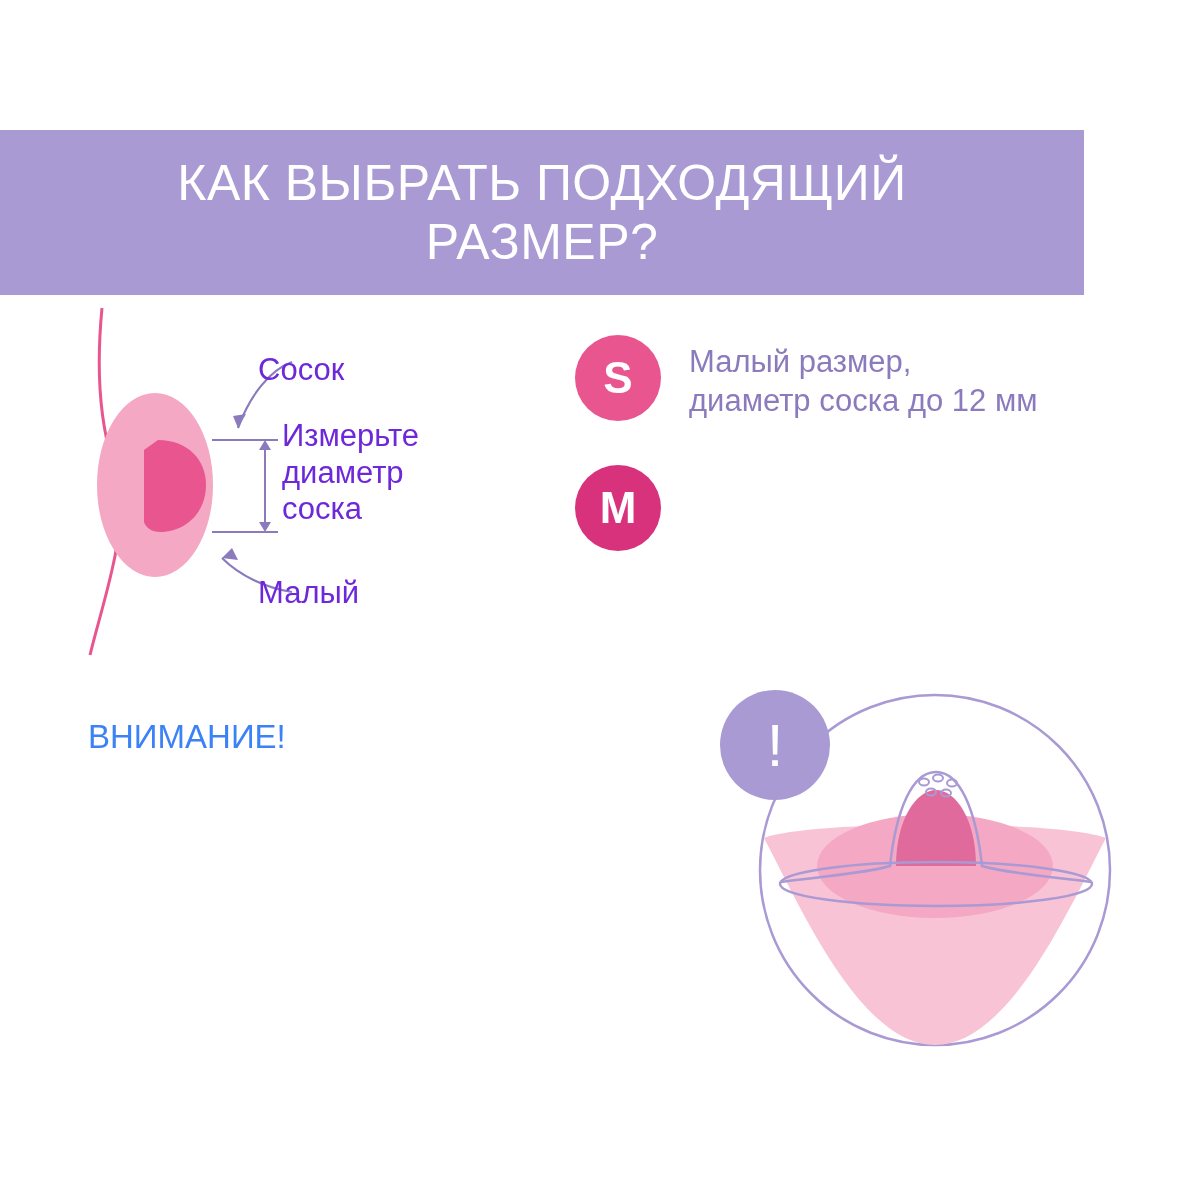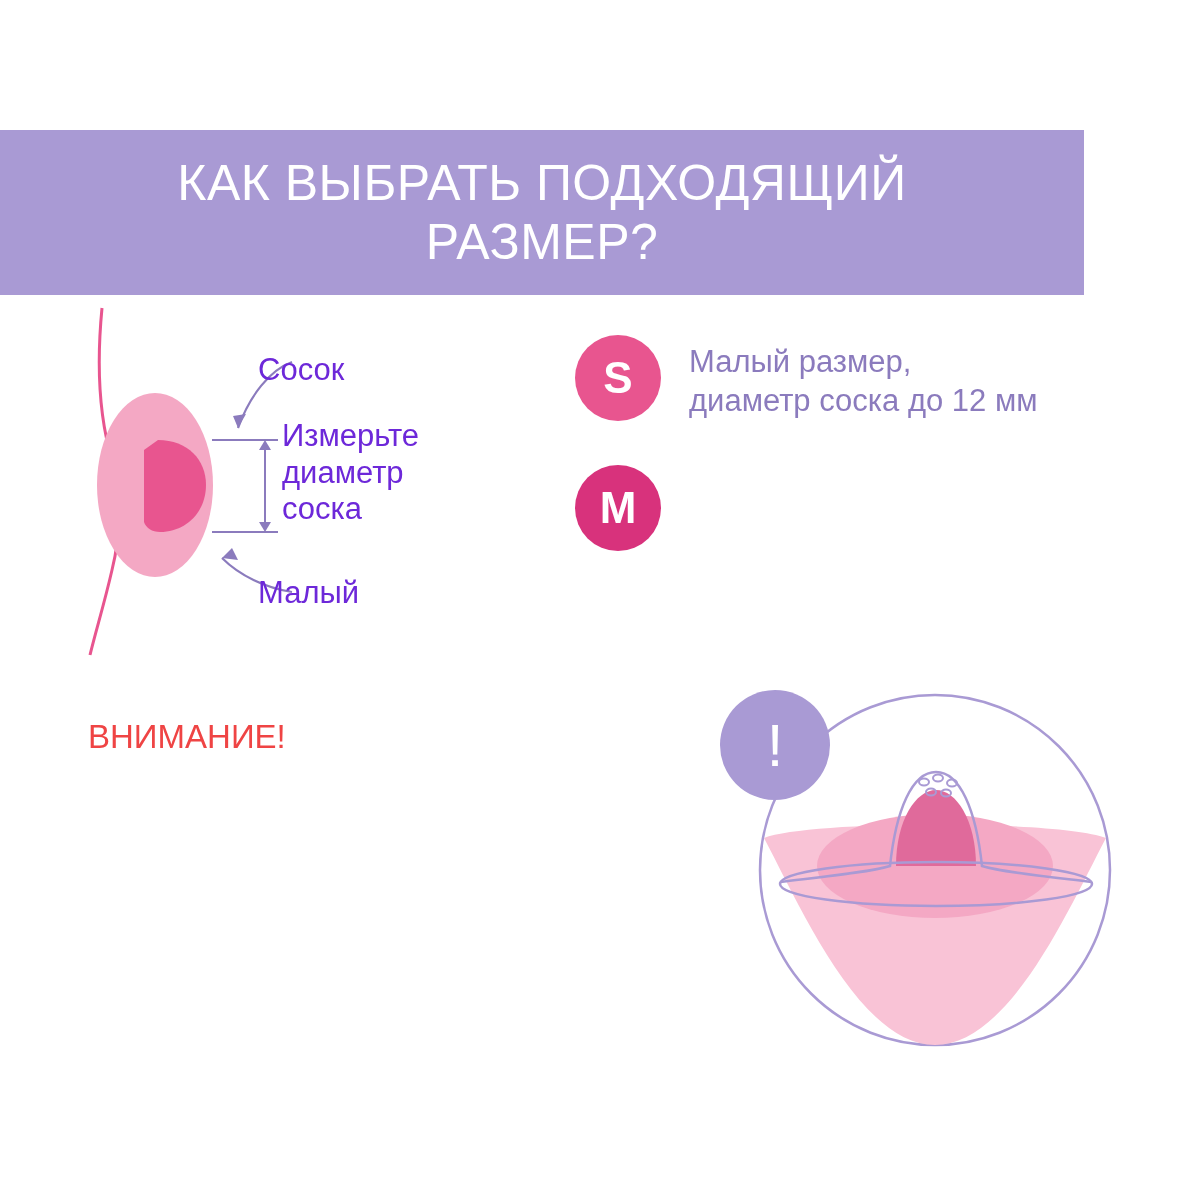--- a/index.html
+++ b/index.html
@@ -104,21 +104,21 @@
   }
 
   
   .warning {
     position: absolute;
     left: 88px;
     top: 718px;
     width: 600px;
   }
   .warning-title {
-    color: #ef4444;
+    color: #3b82f6;
     font-size: 33px;
     margin-bottom: 6px;
   }
   .warning-body {
     color: #8b7bbd;
     font-size: 33px;
     line-height: 1.30;
     white-space: pre-line;
   }
 

